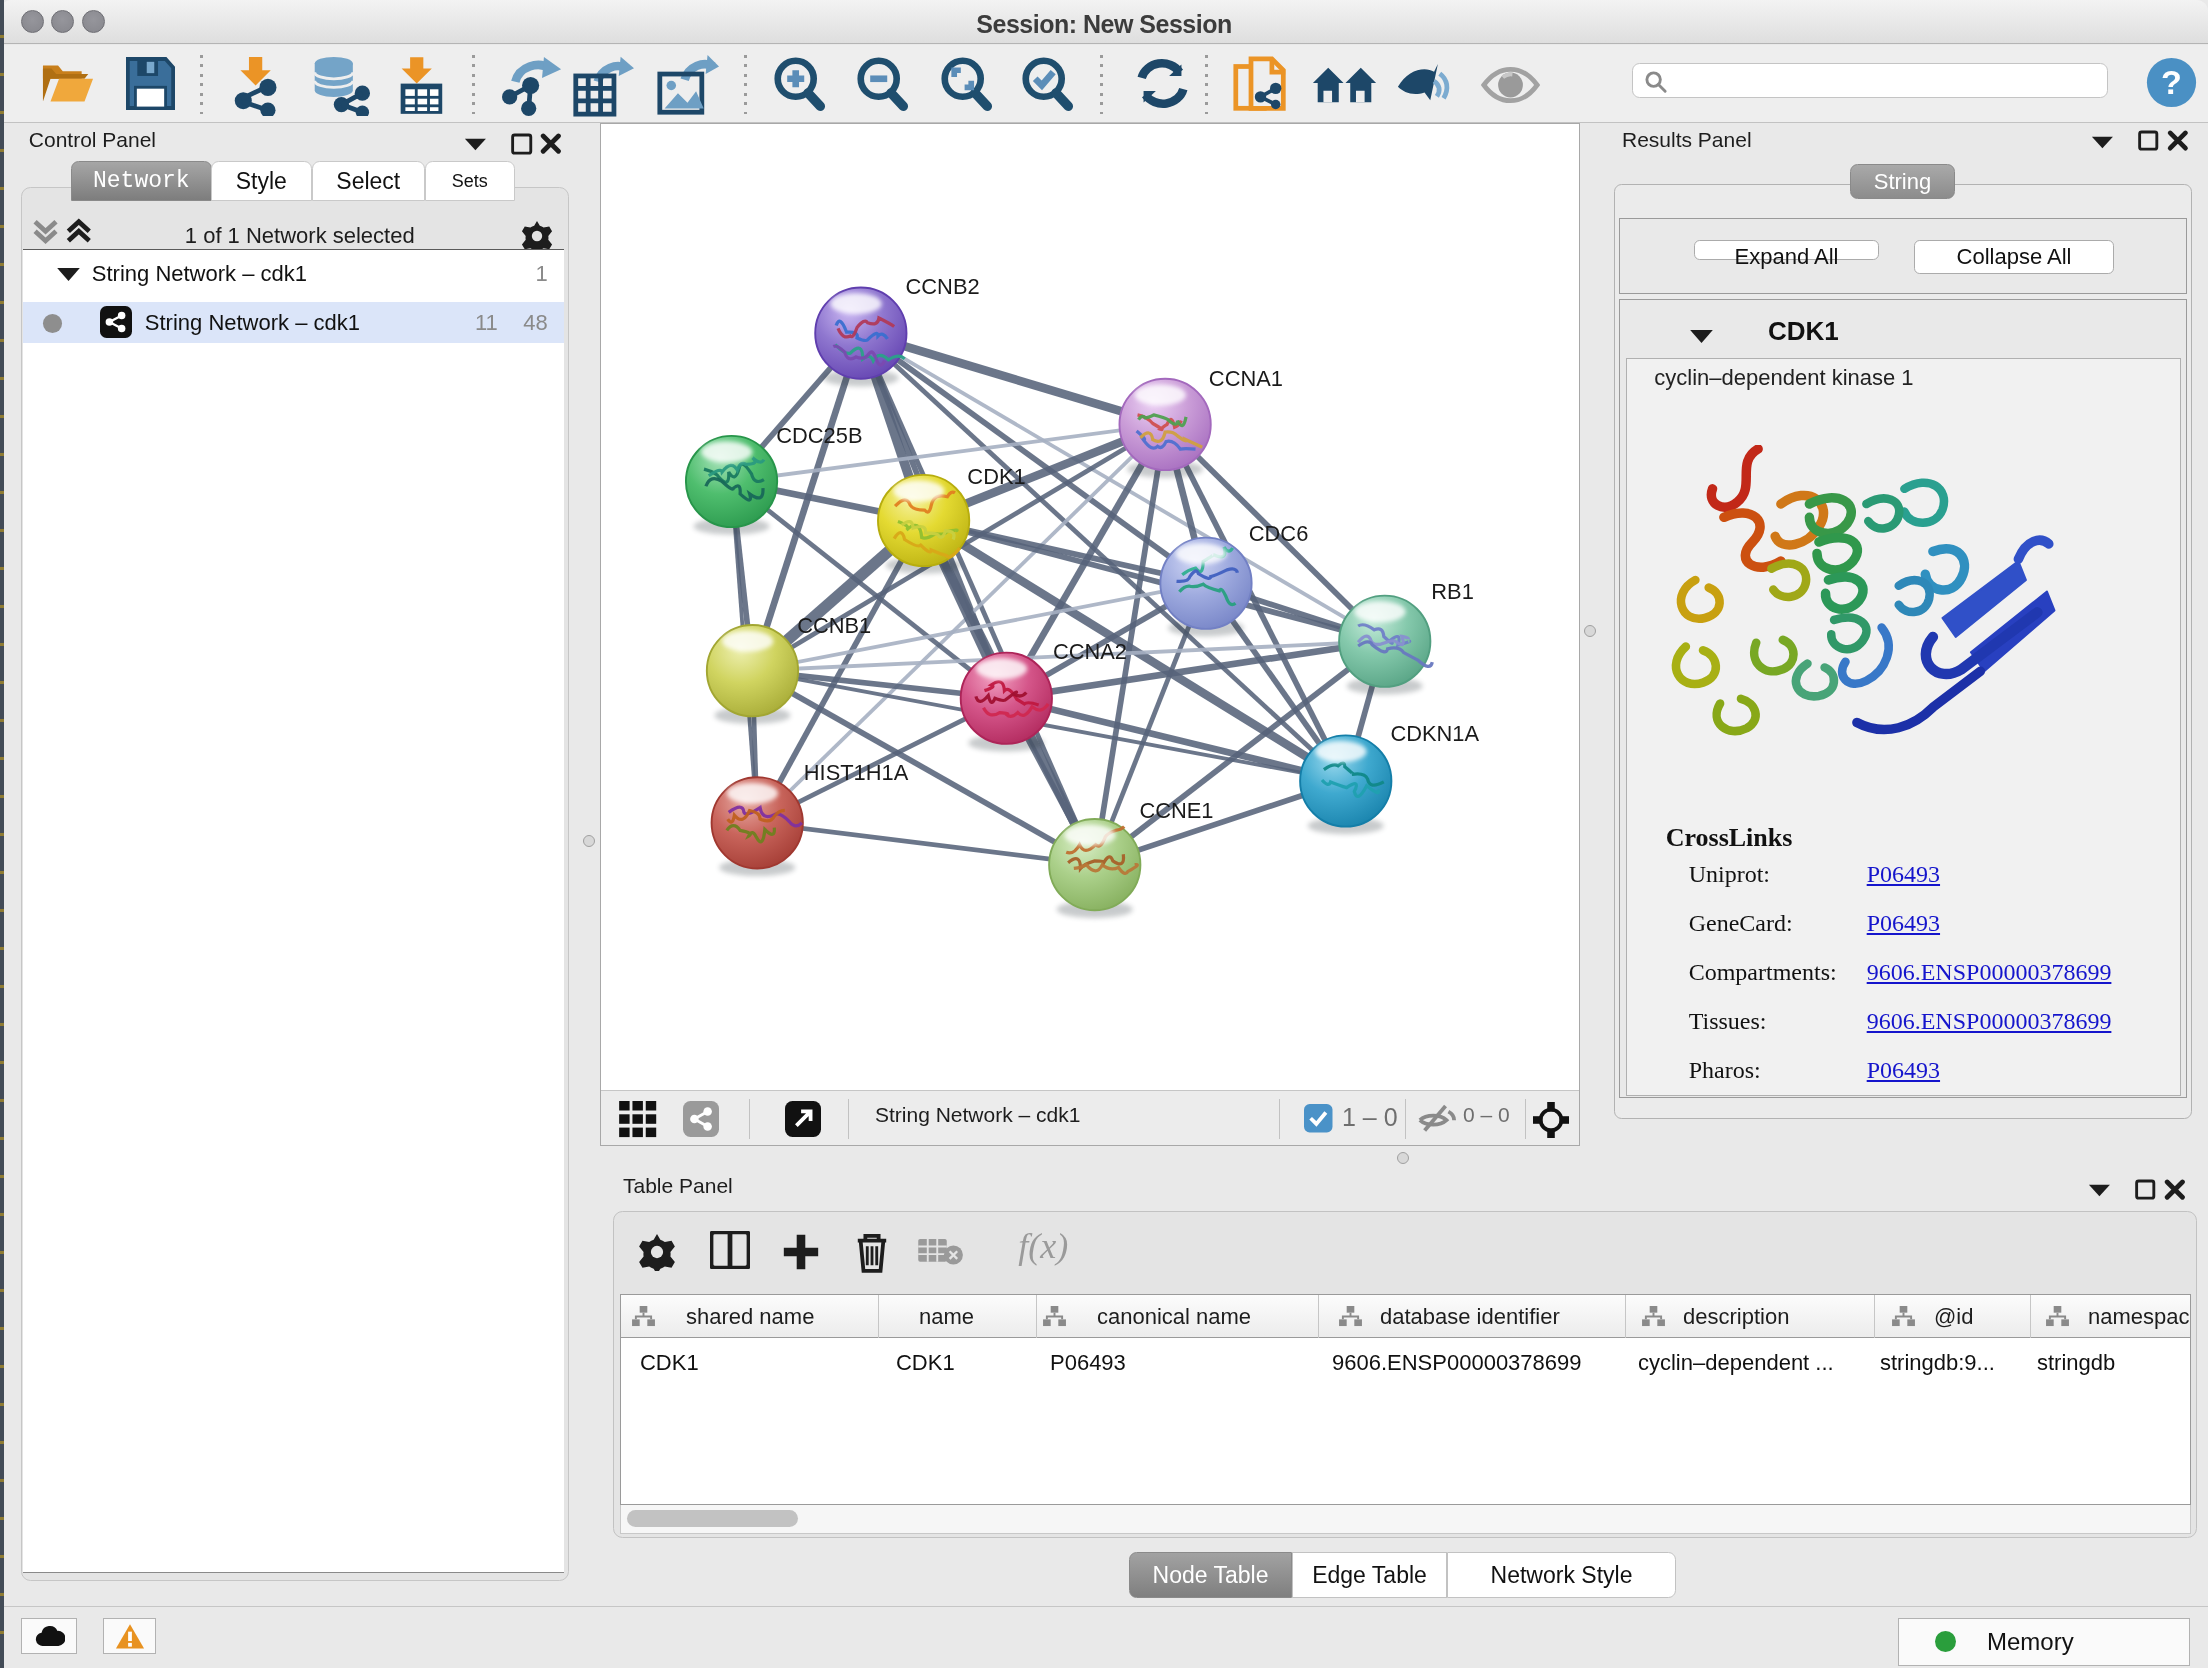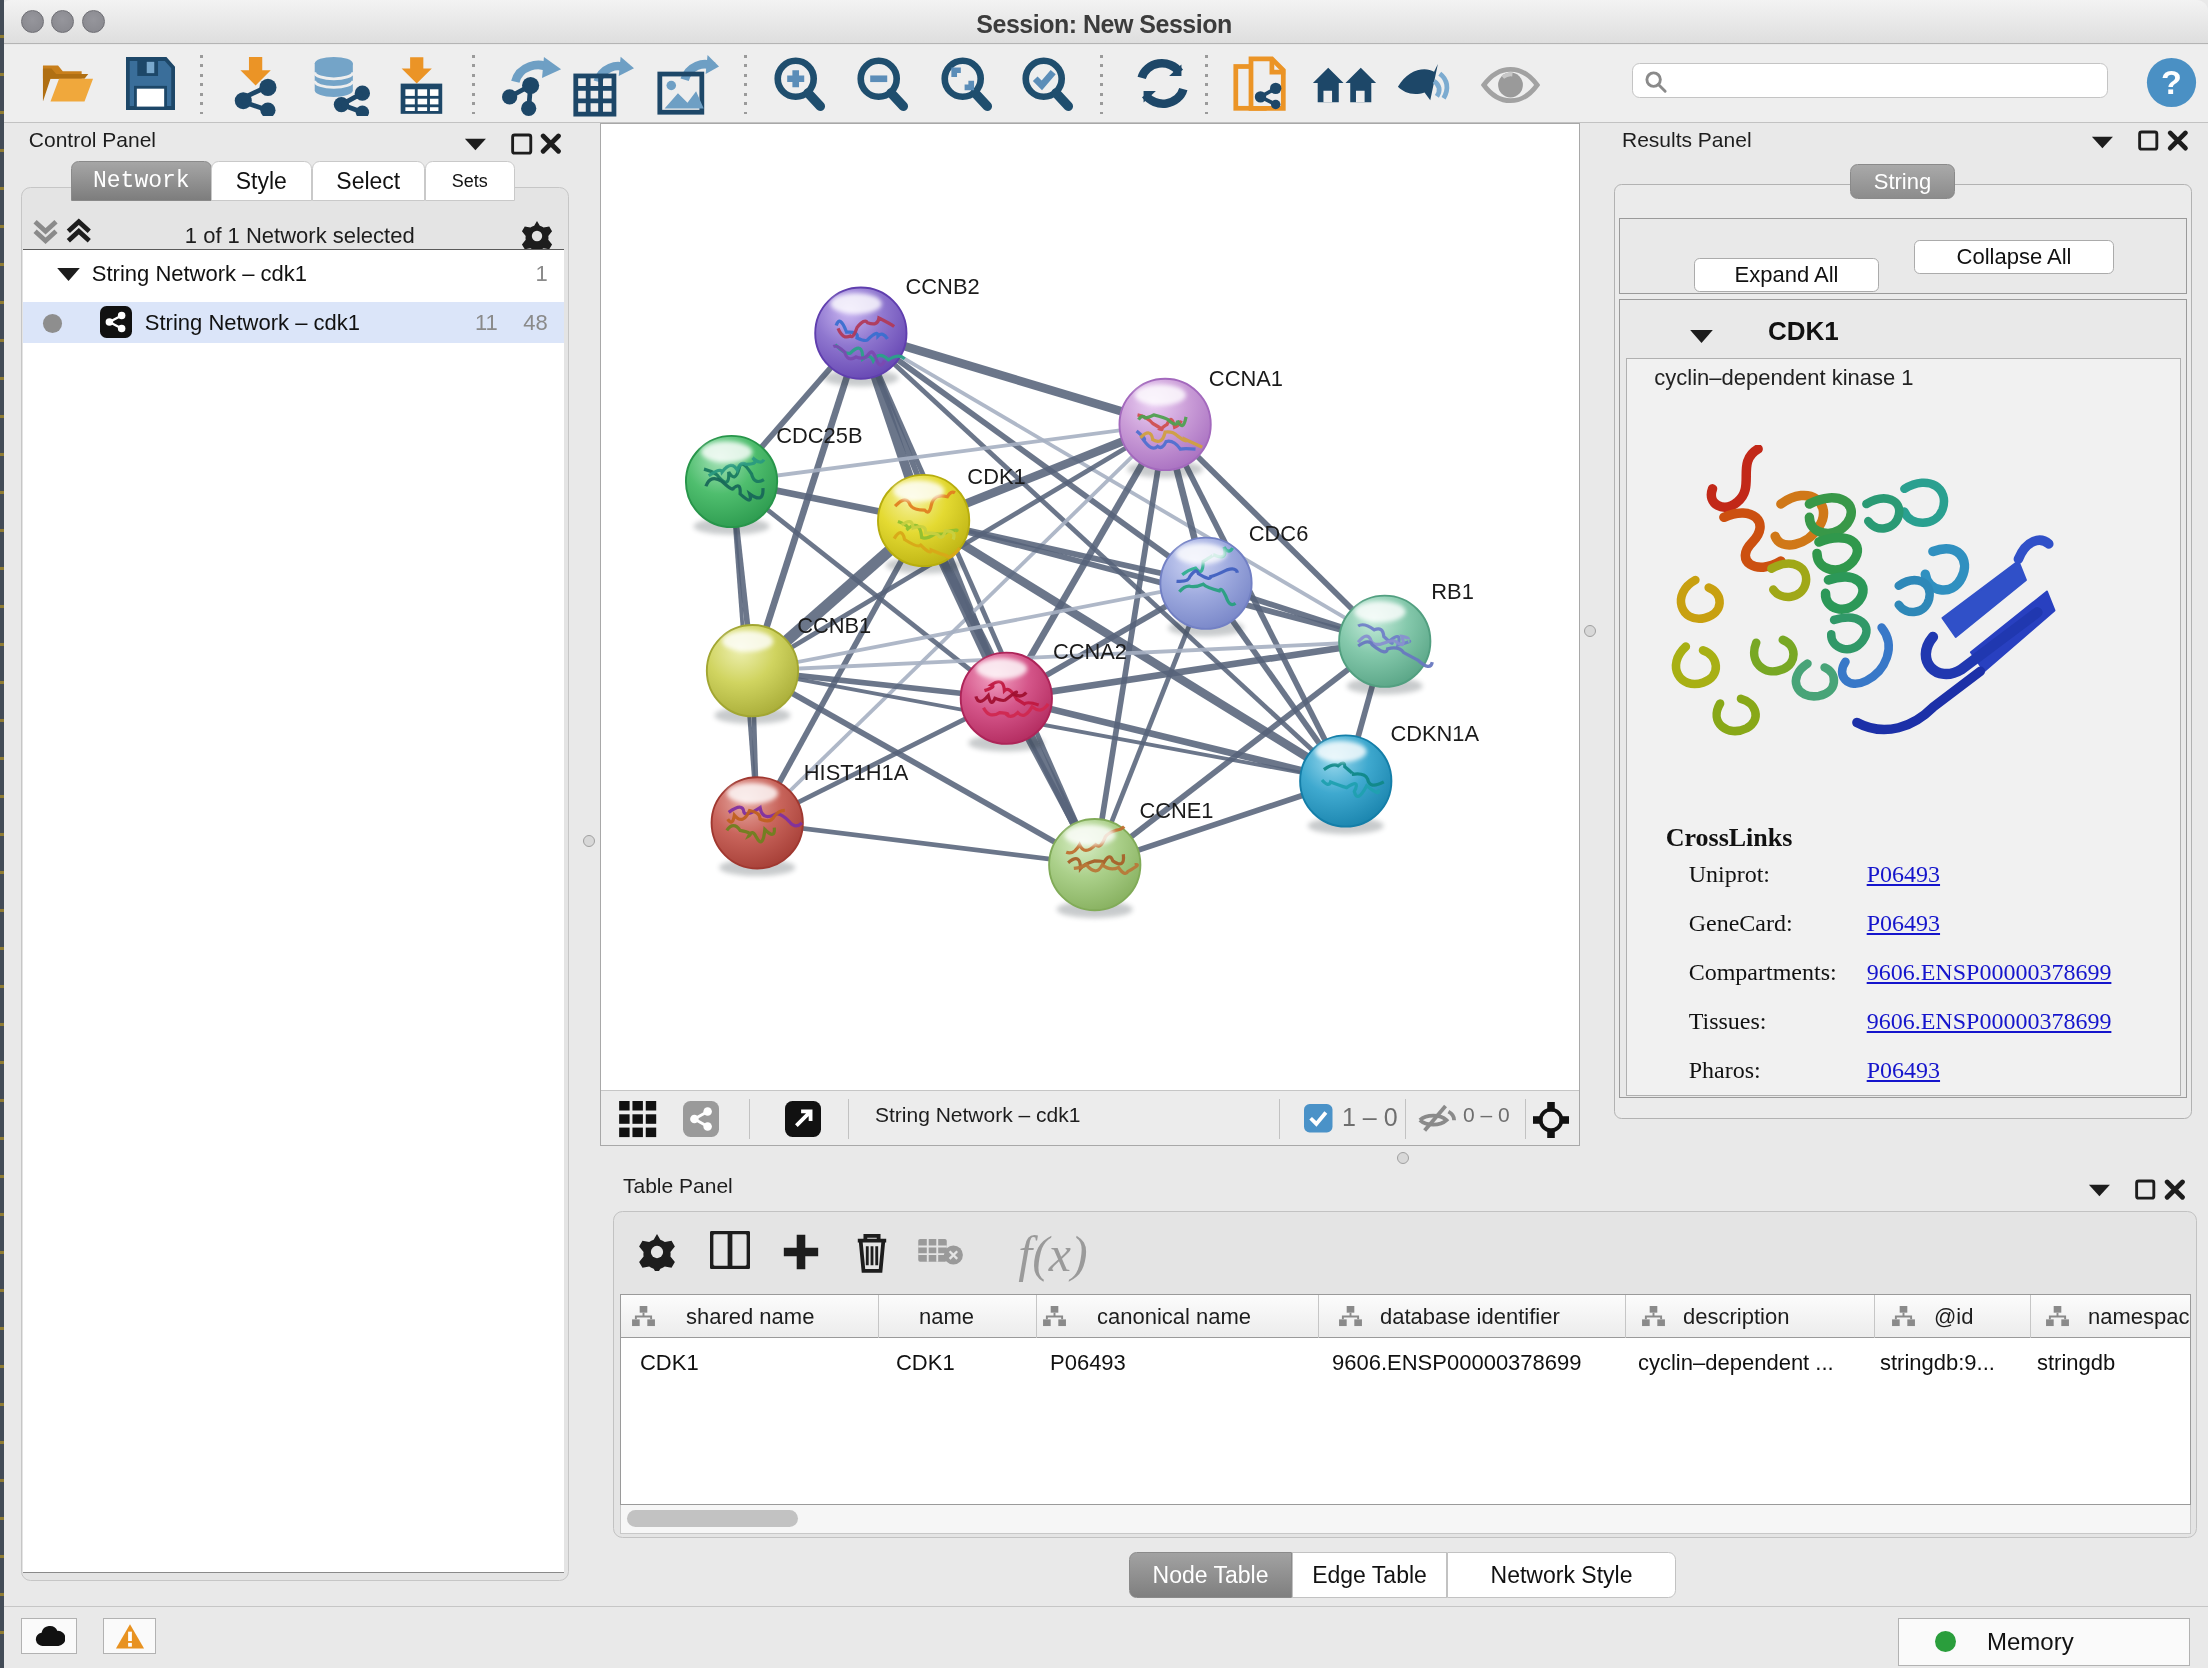--- a/index.html
+++ b/index.html
@@ -538,21 +538,21 @@
     <path d="M2 8 h22 l-11 12 z" fill="#1d1d1d"></path>
     <rect x="52" y="3" width="18" height="18" fill="none" stroke="#1d1d1d" stroke-width="3" rx="2"></rect>
     <path d="M84 4 l16 16 M100 4 l-16 16" stroke="#1d1d1d" stroke-width="5" stroke-linecap="round"></path>
   </svg>
 
   <div class="abs" style="left:10.5px;top:61px;width:578px;height:935px;background:#ebebeb;border:1px solid #b2b2b2;border-radius:7.6px;"></div>
 
   <div class="abs" style="left:247px;top:41px;width:105px;height:35px;border-radius:7.6px;background:linear-gradient(#a9a9a9,#8c8c8c);border:1px solid #8a8a8a;color:#fff;font-size:22px;text-align:center;line-height:33px;">String</div>
 
   <div class="abs" style="left:16px;top:95px;width:568px;height:76px;background:#e9e9e9;border:1px solid #9a9a9a;">
-    <div class="abs" style="left:74px;top:21px;width:185px;height:34px;background:#fff;border:1px solid #ababab;border-radius:5.7px;font-size:22px;color:#111;text-align:center;line-height:32px;margin-top:18px;">Expand All</div>
+    <div class="abs" style="left:74px;top:21px;width:185px;height:20px;background:#fff;border:1px solid #ababab;border-radius:5.7px;font-size:22px;color:#111;text-align:center;line-height:32px;">Expand All</div>
     <div class="abs" style="left:294px;top:21px;width:200px;height:34px;background:#fff;border:1px solid #ababab;border-radius:5.7px;font-size:22px;color:#111;text-align:center;line-height:32px;">Collapse All</div>
   </div>
 
   <div class="abs" style="left:16px;top:176px;width:568px;height:799px;background:#e9e9e9;border:1px solid #9a9a9a;">
     <svg class="abs" style="left:69px;top:27.6px;" width="25" height="17" viewBox="0 0 26 18">
         <path d="M1 2 h24 l-12 14 z" fill="#1d1d1d"></path>
       </svg>
     <div class="abs" style="left:148px;top:16px;font-size:26px;font-weight:bold;color:#111;">CDK1</div>
 
     <div class="abs" style="left:5.7px;top:58px;width:555px;height:738px;background:#f1f1f1;border:1px solid #b0b0b0;">
@@ -627,21 +627,21 @@
     <svg class="abs" style="left:304px;top:25px;" width="48" height="28.5" viewBox="0 0 50 30">
       <g fill="#9a9a9a">
           <rect x="0" y="2" width="30" height="24" rx="2"></rect>
         </g>
       <g stroke="#e4e4e4" stroke-width="2">
           <path d="M0 10 h30 M0 18 h30 M10 2 v24 M20 2 v24"></path>
         </g>
       <circle cx="37" cy="19" r="10" fill="#9a9a9a"></circle>
       <path d="M33 15 l8 8 M41 15 l-8 8" stroke="#e4e4e4" stroke-width="2.5"></path>
     </svg>
-    <div class="abs" style="left:404px;top:13.3px;font-size:50px;color:#9a9a9a;font-family:'Liberation Serif',serif;font-style:italic;">f(x)</div>
+    <div class="abs" style="left:404px;top:13.3px;font-size:36px;color:#9a9a9a;font-family:'Liberation Serif',serif;font-style:italic;">f(x)</div>
 
     <div class="abs" style="left:5.7px;top:82px;width:1571px;height:211px;background:#fff;border:1px solid #9a9a9a;overflow:hidden;">
       <div class="abs" style="left:0;top:0;width:1571px;height:43px;background:linear-gradient(#fcfcfc,#ececec);border-bottom:1px solid #9a9a9a;font-size:22px;color:#1d1d1d;">
         <div class="abs" style="left:257px;top:0;width:1px;height:43px;background:#c6c6c6;"></div>
         <div class="abs" style="left:415px;top:0;width:1px;height:43px;background:#c6c6c6;"></div>
         <div class="abs" style="left:697px;top:0;width:1px;height:43px;background:#c6c6c6;"></div>
         <div class="abs" style="left:1004px;top:0;width:1px;height:43px;background:#c6c6c6;"></div>
         <div class="abs" style="left:1253px;top:0;width:1px;height:43px;background:#c6c6c6;"></div>
         <div class="abs" style="left:1409px;top:0;width:1px;height:43px;background:#c6c6c6;"></div>
         <svg class="abs" style="left:11.4px;top:11.4px;" width="23" height="21" viewBox="0 0 24 22">

